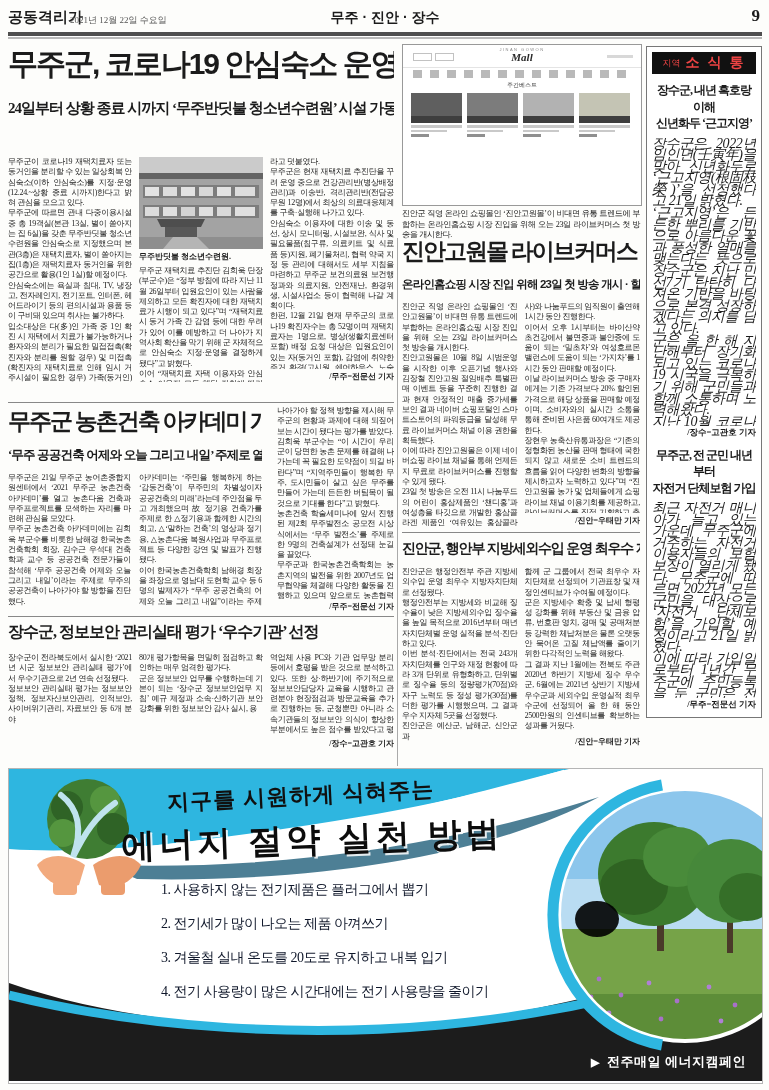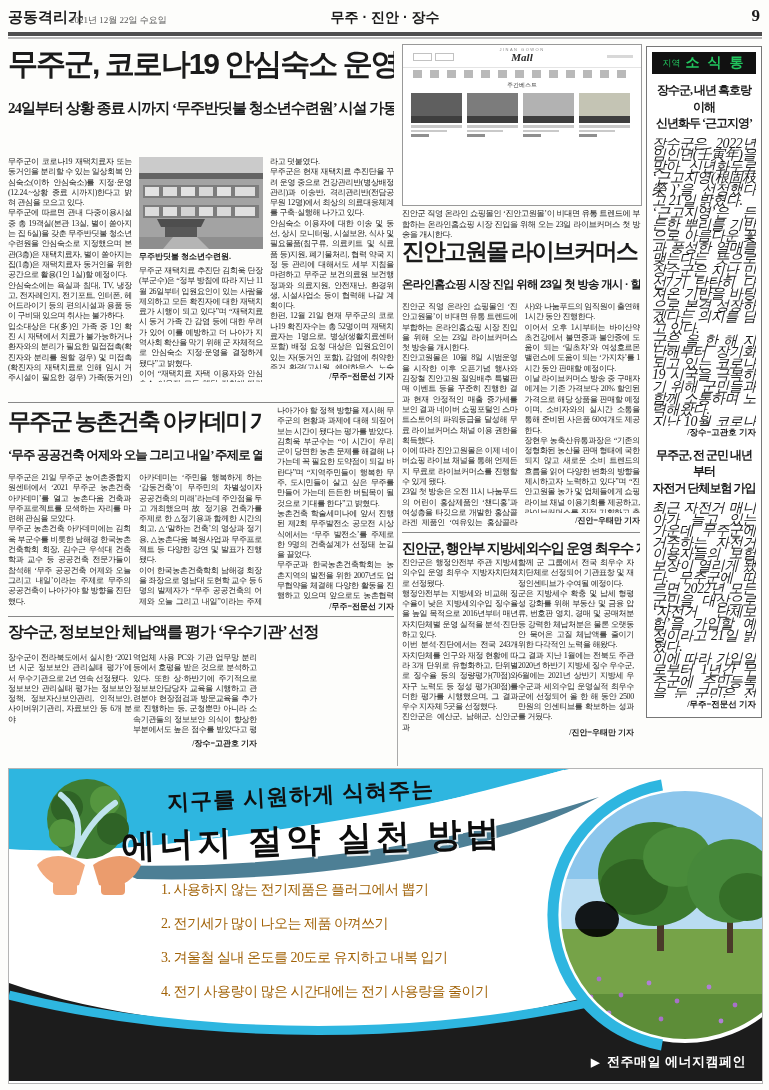--- a/index.html
+++ b/index.html
@@ -36,21 +36,21 @@
   .aca-left{width:254px;}
   .aca-h1{font-size:23px;font-weight:800;letter-spacing:-2px;}
   .aca-h2{margin-top:10px;font-size:12.5px;font-weight:700;letter-spacing:-0.8px;}
   .aca-cols{margin-top:9px;height:142px;column-count:2;column-gap:8px;}
   .aca-right{width:124px;display:flex;flex-direction:column;margin-left:7px;}
   .aca-right .bodytxt{flex:1;}
 
   
   .art-sec{position:absolute;left:8px;top:622px;width:386px;height:130px;}
   .sec-h1{font-size:16px;font-weight:800;letter-spacing:-1px;}
-  .sec-body{display:flex;gap:1px;margin-top:10px;height:96px;}
+  .sec-body{display:flex;gap:7px;margin-top:10px;height:96px;}
   .sec-c{width:124px;display:flex;flex-direction:column;}
   .sec-c .bodytxt{flex:1;}
 
   
   .mallshot{position:absolute;left:402px;top:44px;width:238px;height:160px;border:1px solid #999;background:#fff;overflow:hidden;}
   .ms-head{position:relative;height:22px;border-bottom:1px solid #e4e4e4;}
   .ms-btn{position:absolute;top:8px;width:17px;height:6px;border:1px solid #c2c2c2;}
   .ms-logo{position:absolute;left:0;right:0;top:2px;text-align:center;}
   .ms-logo-top{display:block;font-size:4px;letter-spacing:1.5px;color:#888;font-family:"Liberation Sans",sans-serif;}
   .ms-logo-main{display:block;font-size:11px;font-style:italic;font-weight:700;color:#2a2a2a;line-height:10px;}
@@ -77,42 +77,42 @@
   .art-lc{position:absolute;left:402px;top:236px;width:238px;height:292px;}
   .lc-h1{font-size:23px;font-weight:800;letter-spacing:-2px;}
   .lc-h2{margin-top:10px;font-size:11.5px;font-weight:700;letter-spacing:-0.8px;font-family:"Liberation Sans",sans-serif;}
   .lc-body{display:flex;gap:7px;margin-top:10px;height:224px;}
   .lc-c{width:116px;display:flex;flex-direction:column;}
   .lc-c .bodytxt{flex:1;}
 
   
   .art-award{position:absolute;left:402px;top:540px;width:238px;height:212px;}
   .aw-h1{font-size:14px;font-weight:800;letter-spacing:-1.2px;font-family:"Liberation Sans",sans-serif;}
-  .aw-body{display:flex;height:180px;}
+  .aw-body{display:flex;gap:7px;margin-top:9px;height:180px;}
   .aw-c{width:116px;display:flex;flex-direction:column;}
   .aw-c .bodytxt{flex:1;}
 
   
   .sidebar{position:absolute;left:646px;top:46px;width:116px;height:672px;border:1px solid #777;background:#fff;padding:5px;box-sizing:border-box;}
-  .sb-head{height:22px;background:#111;color:#22c55e;display:flex;align-items:center;justify-content:center;gap:5px;}
+  .sb-head{height:22px;background:#111;color:#ef4444;display:flex;align-items:center;justify-content:center;gap:5px;}
   .sb-tag{font-size:9px;} .sb-title{font-size:14px;font-weight:800;letter-spacing:2px;font-family:"Liberation Sans",sans-serif;}
   .sb-item-head{margin-top:8px;font-size:12px;font-weight:800;text-align:center;line-height:16.5px;letter-spacing:-1px;white-space:pre-line;}
   .sb-body{margin-top:6px;font-size:14px;line-height:11.6px;letter-spacing:-0.4px;text-align:justify;white-space:pre-line;overflow:hidden;font-style:italic;}
   .sb-body.b1{height:288px;} .sb-body.b2{height:196px;}
   .sb-byline{font-size:8.5px;font-weight:700;text-align:right;margin-top:1px;}
 
   
   .banner{position:absolute;left:8px;top:768px;width:753px;height:314px;border:1px solid #b5b5b5;background:#fff;overflow:hidden;}
   .bn-svg{position:absolute;left:0;top:0;}
   .bn-tagline{position:absolute;left:158px;top:12px;font-size:22px;font-weight:900;letter-spacing:1px;transform:rotate(-3deg);
       font-family:"Liberation Sans",sans-serif;color:#101010;}
   .bn-title{position:absolute;left:112px;top:48px;font-size:34px;font-weight:900;letter-spacing:4px;transform:rotate(-2deg);
       font-family:"Liberation Sans",sans-serif;color:#0c0c0c;text-shadow:2px 2px 0 rgba(255,255,255,.85);}
   .bn-tips{position:absolute;left:152px;top:112px;list-style:none;margin:0;padding:0;}
-  .bn-tips li{font-size:14px;color:#a16207;margin-bottom:16px;letter-spacing:-0.5px;}
+  .bn-tips li{font-size:14px;color:#0f172a;margin-bottom:16px;letter-spacing:-0.5px;}
   .bn-footer{position:absolute;right:16px;bottom:12px;color:#fff;font-size:13px;font-weight:700;
       font-family:"Liberation Sans",sans-serif;letter-spacing:0.5px;}
   .bn-footer .mk{margin-right:7px;font-size:11px;}
   .hands-svg{position:absolute;left:14px;top:4px;}
 </style>
 </head>
 <body>
 
 <div class="page">
 
@@ -189,25 +189,29 @@
 김희욱 부군수는 “이 시간이 우리 군이 당면한 농촌 문제를 해결해 나가는데 꼭 필요한 도약점이 되길 바란다”며 “지역주민들이 행복한 무주, 도시민들이 살고 싶은 무주를 만들어 가는데 든든한 버팀목이 될 것으로 기대를 한다”고 밝혔다.
 농촌건축 학술세미나에 앞서 진행된 제2회 무주발전소 공모전 시상식에서는 ‘무주 발전소’를 주제로 한 9명의 건축설계가 선정돼 눈길을 끌었다.
 무주군과 한국농촌건축학회는 농촌지역의 발전을 위한 2007년도 업무협약을 체결해 다양한 활동을 진행하고 있으며 앞으로도 농촌협력과 각종 사업이 원활히 진행될 수 있도록 협력을 이어갈 계획이다.</div>
       <div class="byline">/무주=전문선 기자</div>
     </div>
   </section>
 
   <div class="hrule" style="left:8px;top:616px;width:386px;"></div>
 
   <section class="art-sec">
-    <div class="sec-h1 hl-nowrap">장수군, 정보보안 체납액를 평가 ‘우수기관’ 선정</div>
+    <div class="sec-h1 hl-nowrap">장수군, 정보보안 관리실태 평가 ‘우수기관’ 선정</div>
     <div class="sec-body">
       <div class="sec-c">
         <div class="bodytxt">장수군이 전라북도에서 실시한 ‘2021년 시군 정보보안 관리실태 평가’에서 우수기관으로 2년 연속 선정됐다.
 정보보안 관리실태 평가는 정보보안 정책, 정보자산보안관리, 인적보안, 사이버위기관리, 자료보안 등 6개 분야</div>
+      </div>
+      <div class="sec-c">
+        <div class="bodytxt">80개 평가항목을 면밀히 점검하고 확인하는 매우 엄격한 평가다.
+군은 정보보안 업무를 수행하는데 기본이 되는 ‘장수군 정보보안업무 지침’ 예규 제정과 소속·산하기관 보안 강화를 위한 정보보안 감사 실시, 용</div>
       </div>
       <div class="sec-c">
         <div class="bodytxt">역업체 사용 PC와 기관 업무망 분리 등에서 호평을 받은 것으로 분석하고 있다. 또한 상·하반기에 주기적으로 정보보안담당자 교육을 시행하고 관련분야 현장점검과 방문교육을 추가로 진행하는 등, 군청뿐만 아니라 소속기관들의 정보보안 의식이 향상한 부분에서도 높은 점수를 받았다고 평가했다.</div>
         <div class="byline">/장수=고관호 기자</div>
       </div>
     </div>
   </section>
 
   <div class="vrule"></div>
 

